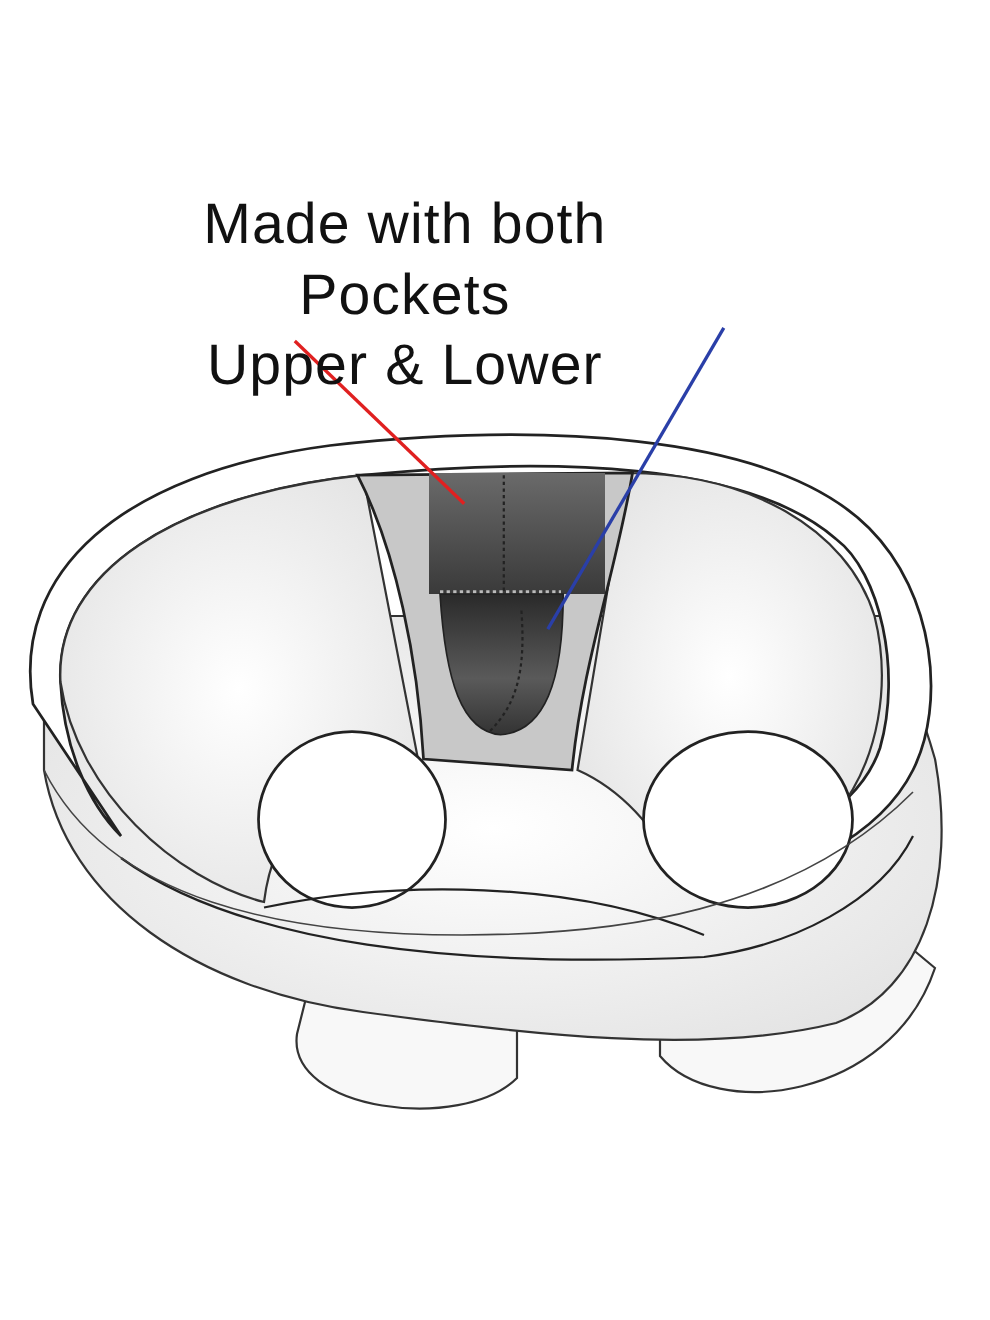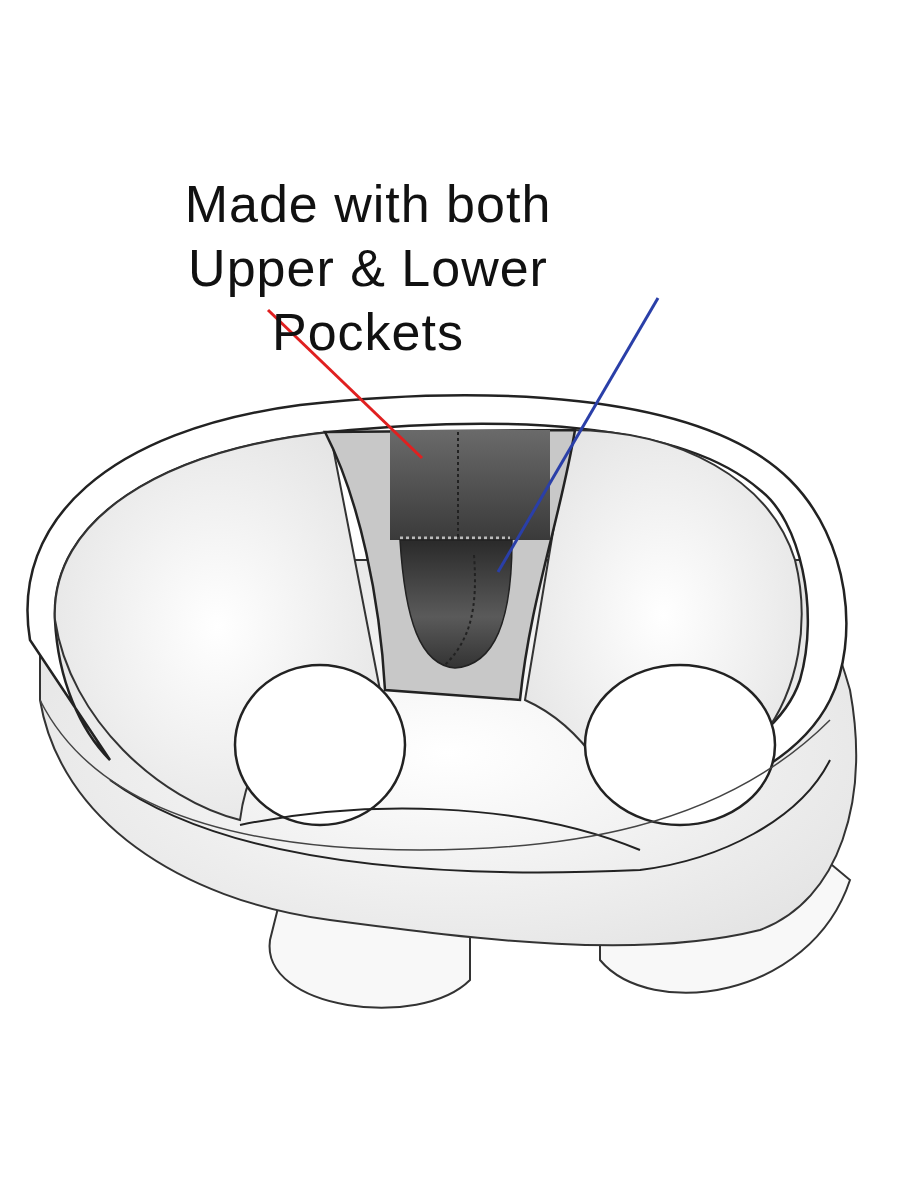--- a/index.html
+++ b/index.html
@@ -55,15 +55,15 @@
 
   <path d="M400 540 L 512 540 C 512 620, 495 665, 455 668 C 420 665, 405 620, 400 540 Z" fill="url(#gLower)" stroke="#222" stroke-width="1.5"></path>
   <path d="M474 555 C 478 610, 470 640, 445 665" fill="none" stroke="#222" stroke-width="2" stroke-dasharray="3,3"></path>
 
   <line x1="268" y1="310" x2="422" y2="458" stroke="#e02020" stroke-width="3"></line>
   <line x1="658" y1="298" x2="498" y2="572" stroke="#2a3fa8" stroke-width="3"></line>
 </svg>
 
 <div class="caption">
   <div>Made with both</div>
+  <div>Pockets</div>
   <div>Upper &amp; Lower</div>
-  <div>Pockets</div>
 </div>
 
 </body></html>

